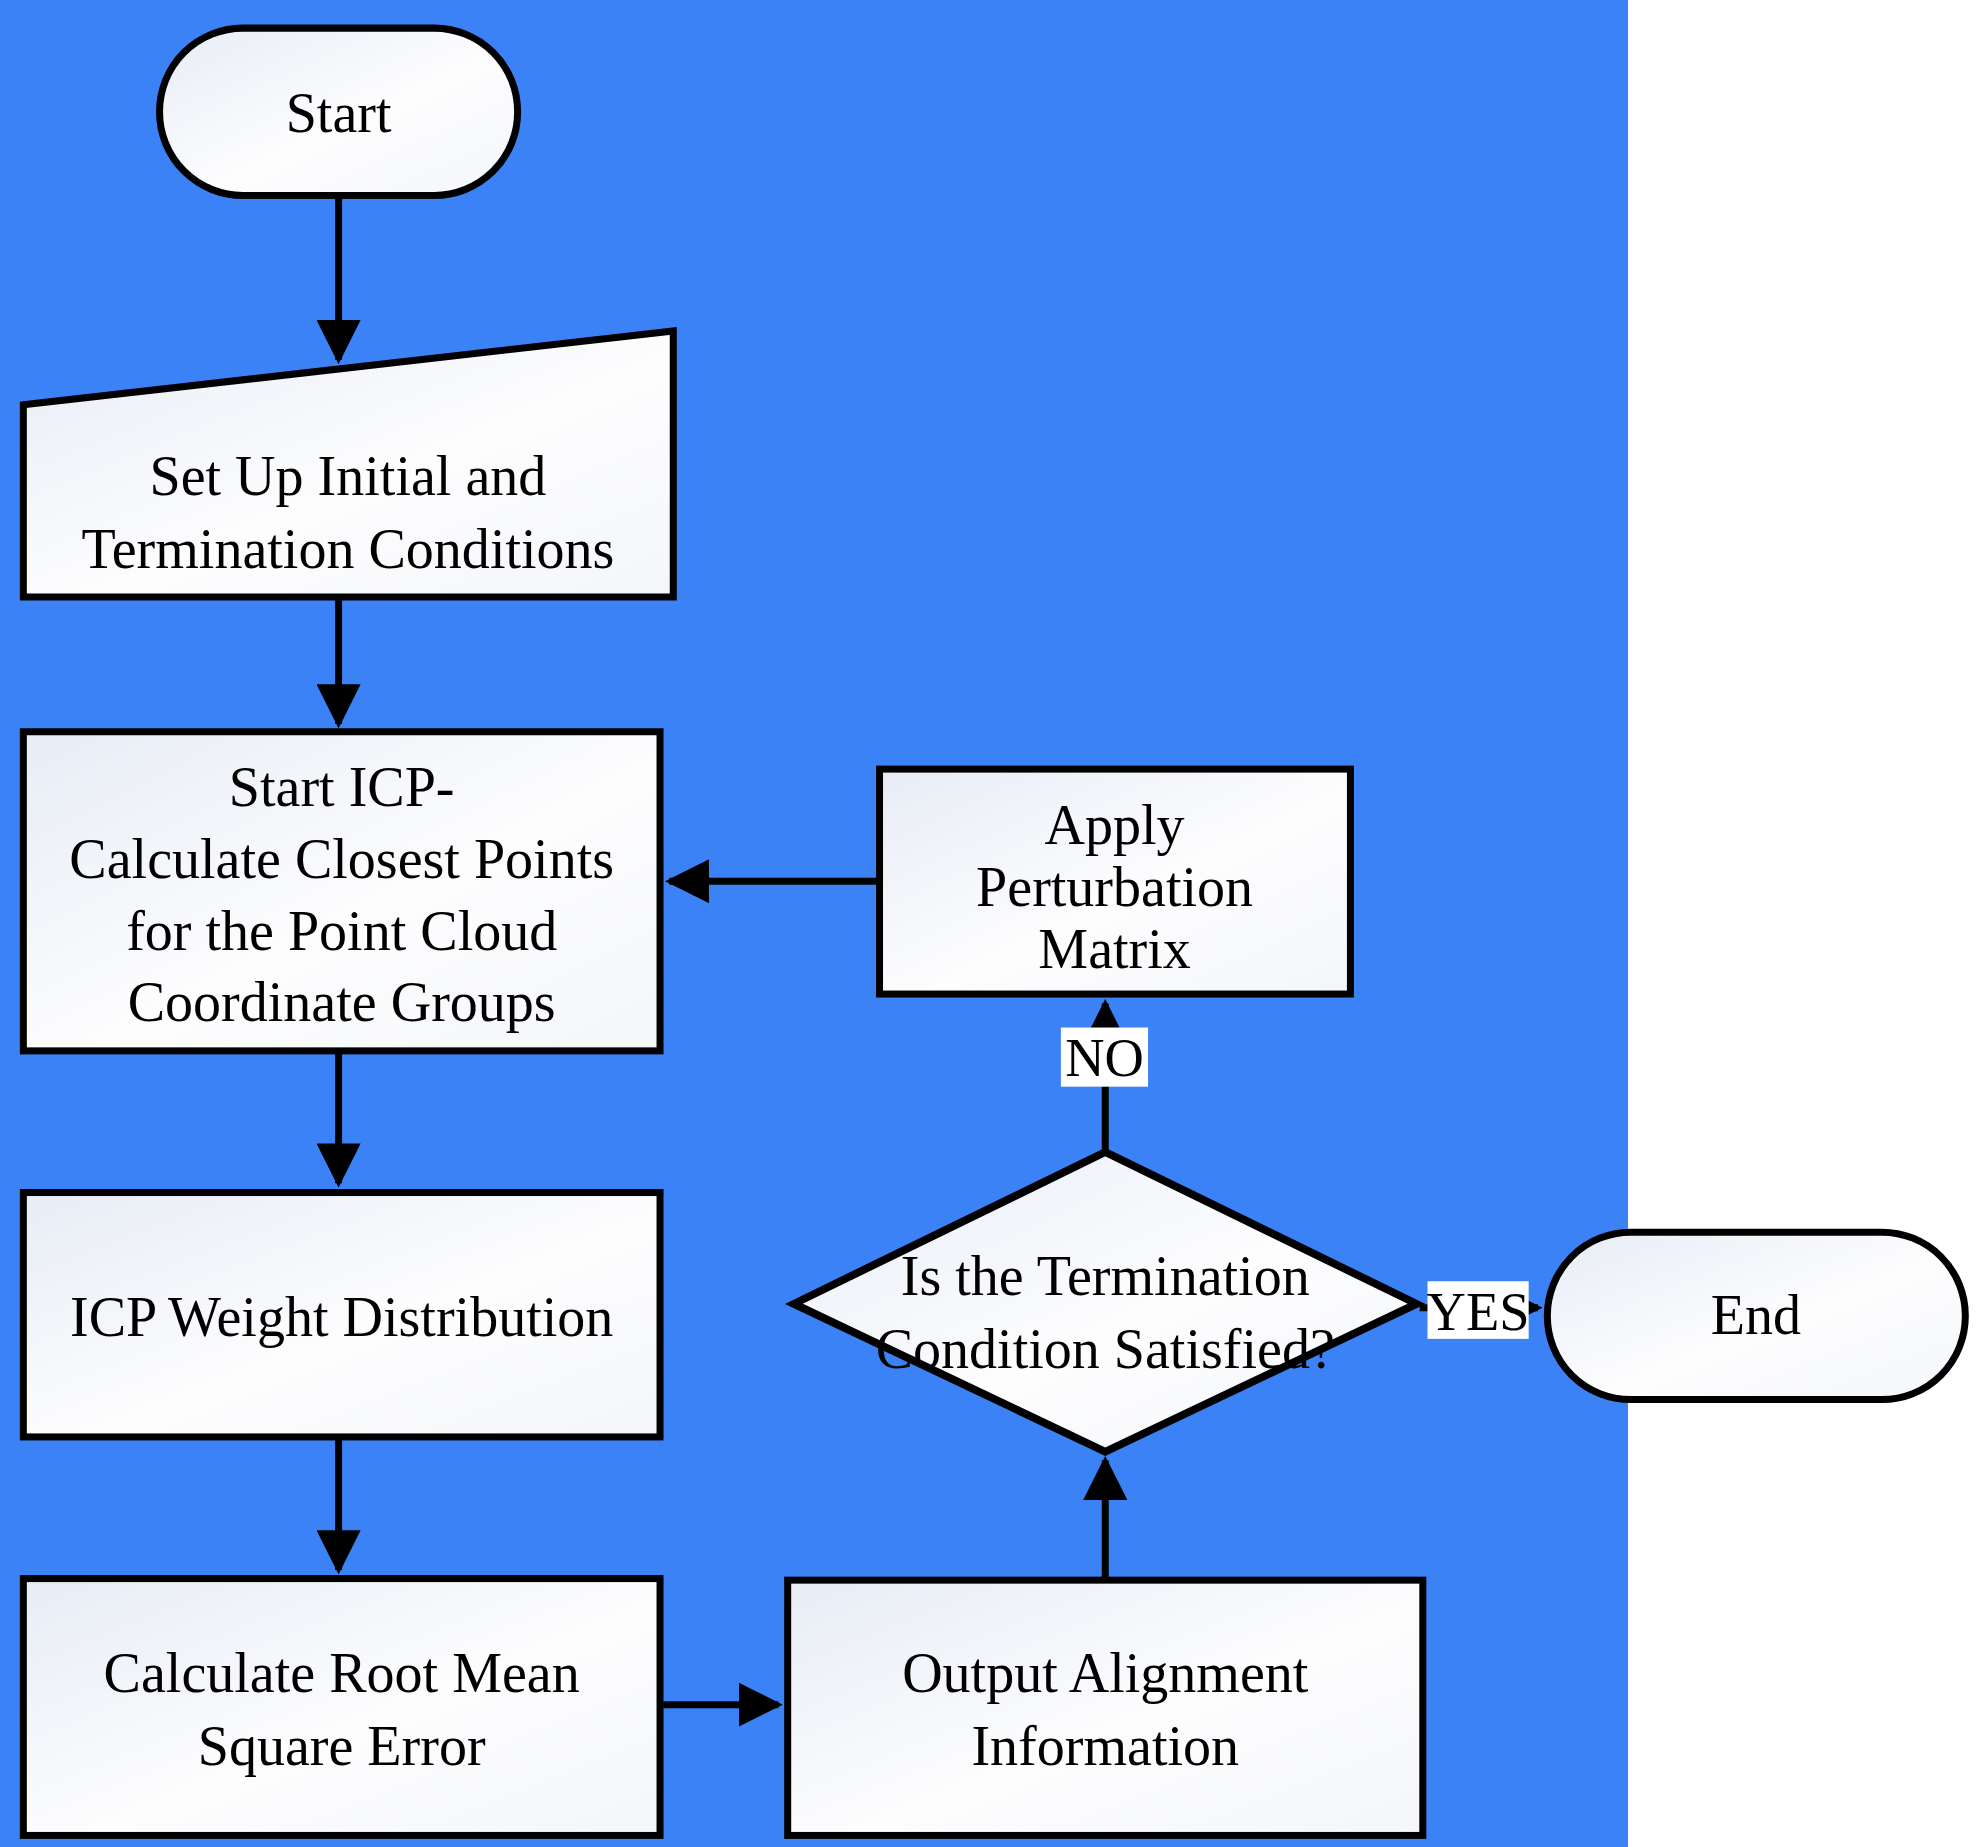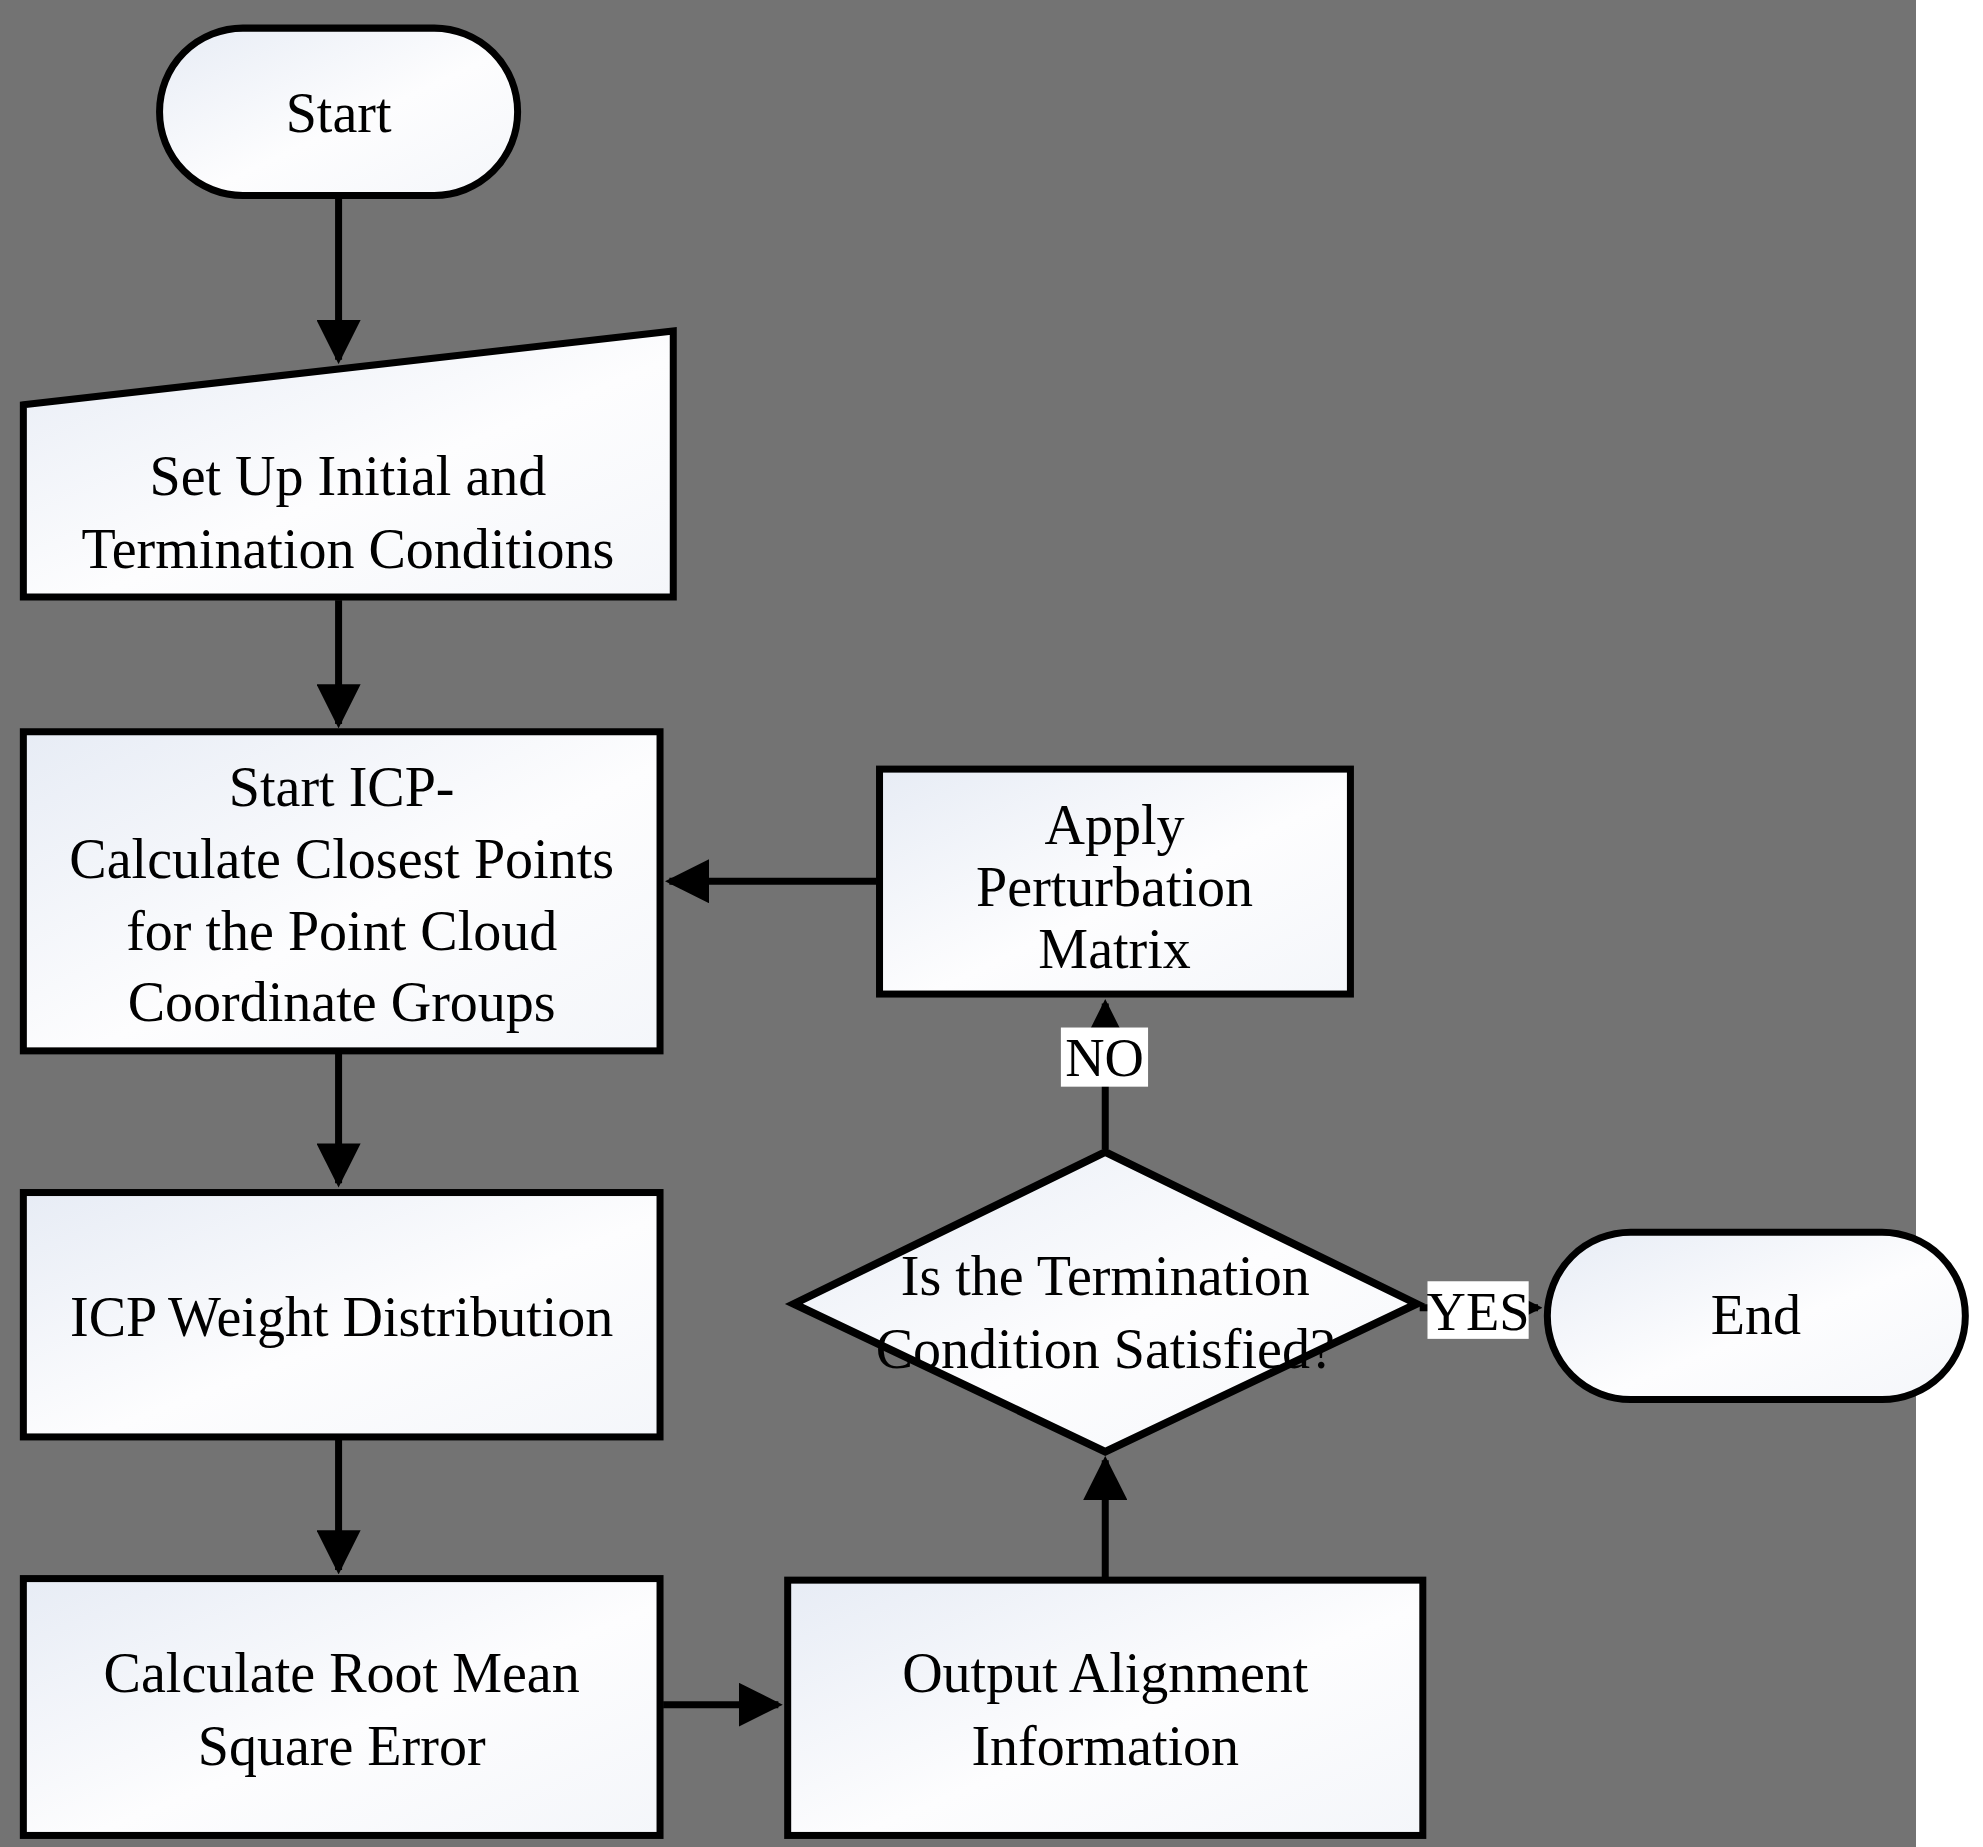--- a/index.html
+++ b/index.html
@@ -1,16 +1,16 @@
 <!DOCTYPE html>
 <html style="font-size:12.5px"><head>
 <meta charset="utf-8">
 <style>
   html, body { margin: 0; padding: 0; background: #ffffff; }
-  .canvas-wrap { width: 1916px; height: 1848px; background: #737373; }
+  .canvas-wrap { width: 1628px; height: 1848px; background: #3b82f6; }
   svg { display: block; }
   .shape { fill: url(#nodeGrad); stroke: #000000; stroke-width: 9; stroke-linejoin: miter; }
   .diamond { stroke-width: 10; }
   .edge { stroke: #000000; stroke-width: 9; fill: none; }
   .lblbg { fill: #ffffff; }
   text {
     font-family: "Liberation Serif", "DejaVu Serif", serif;
     font-size: 72px;
     fill: #000000;
     text-anchor: middle;

